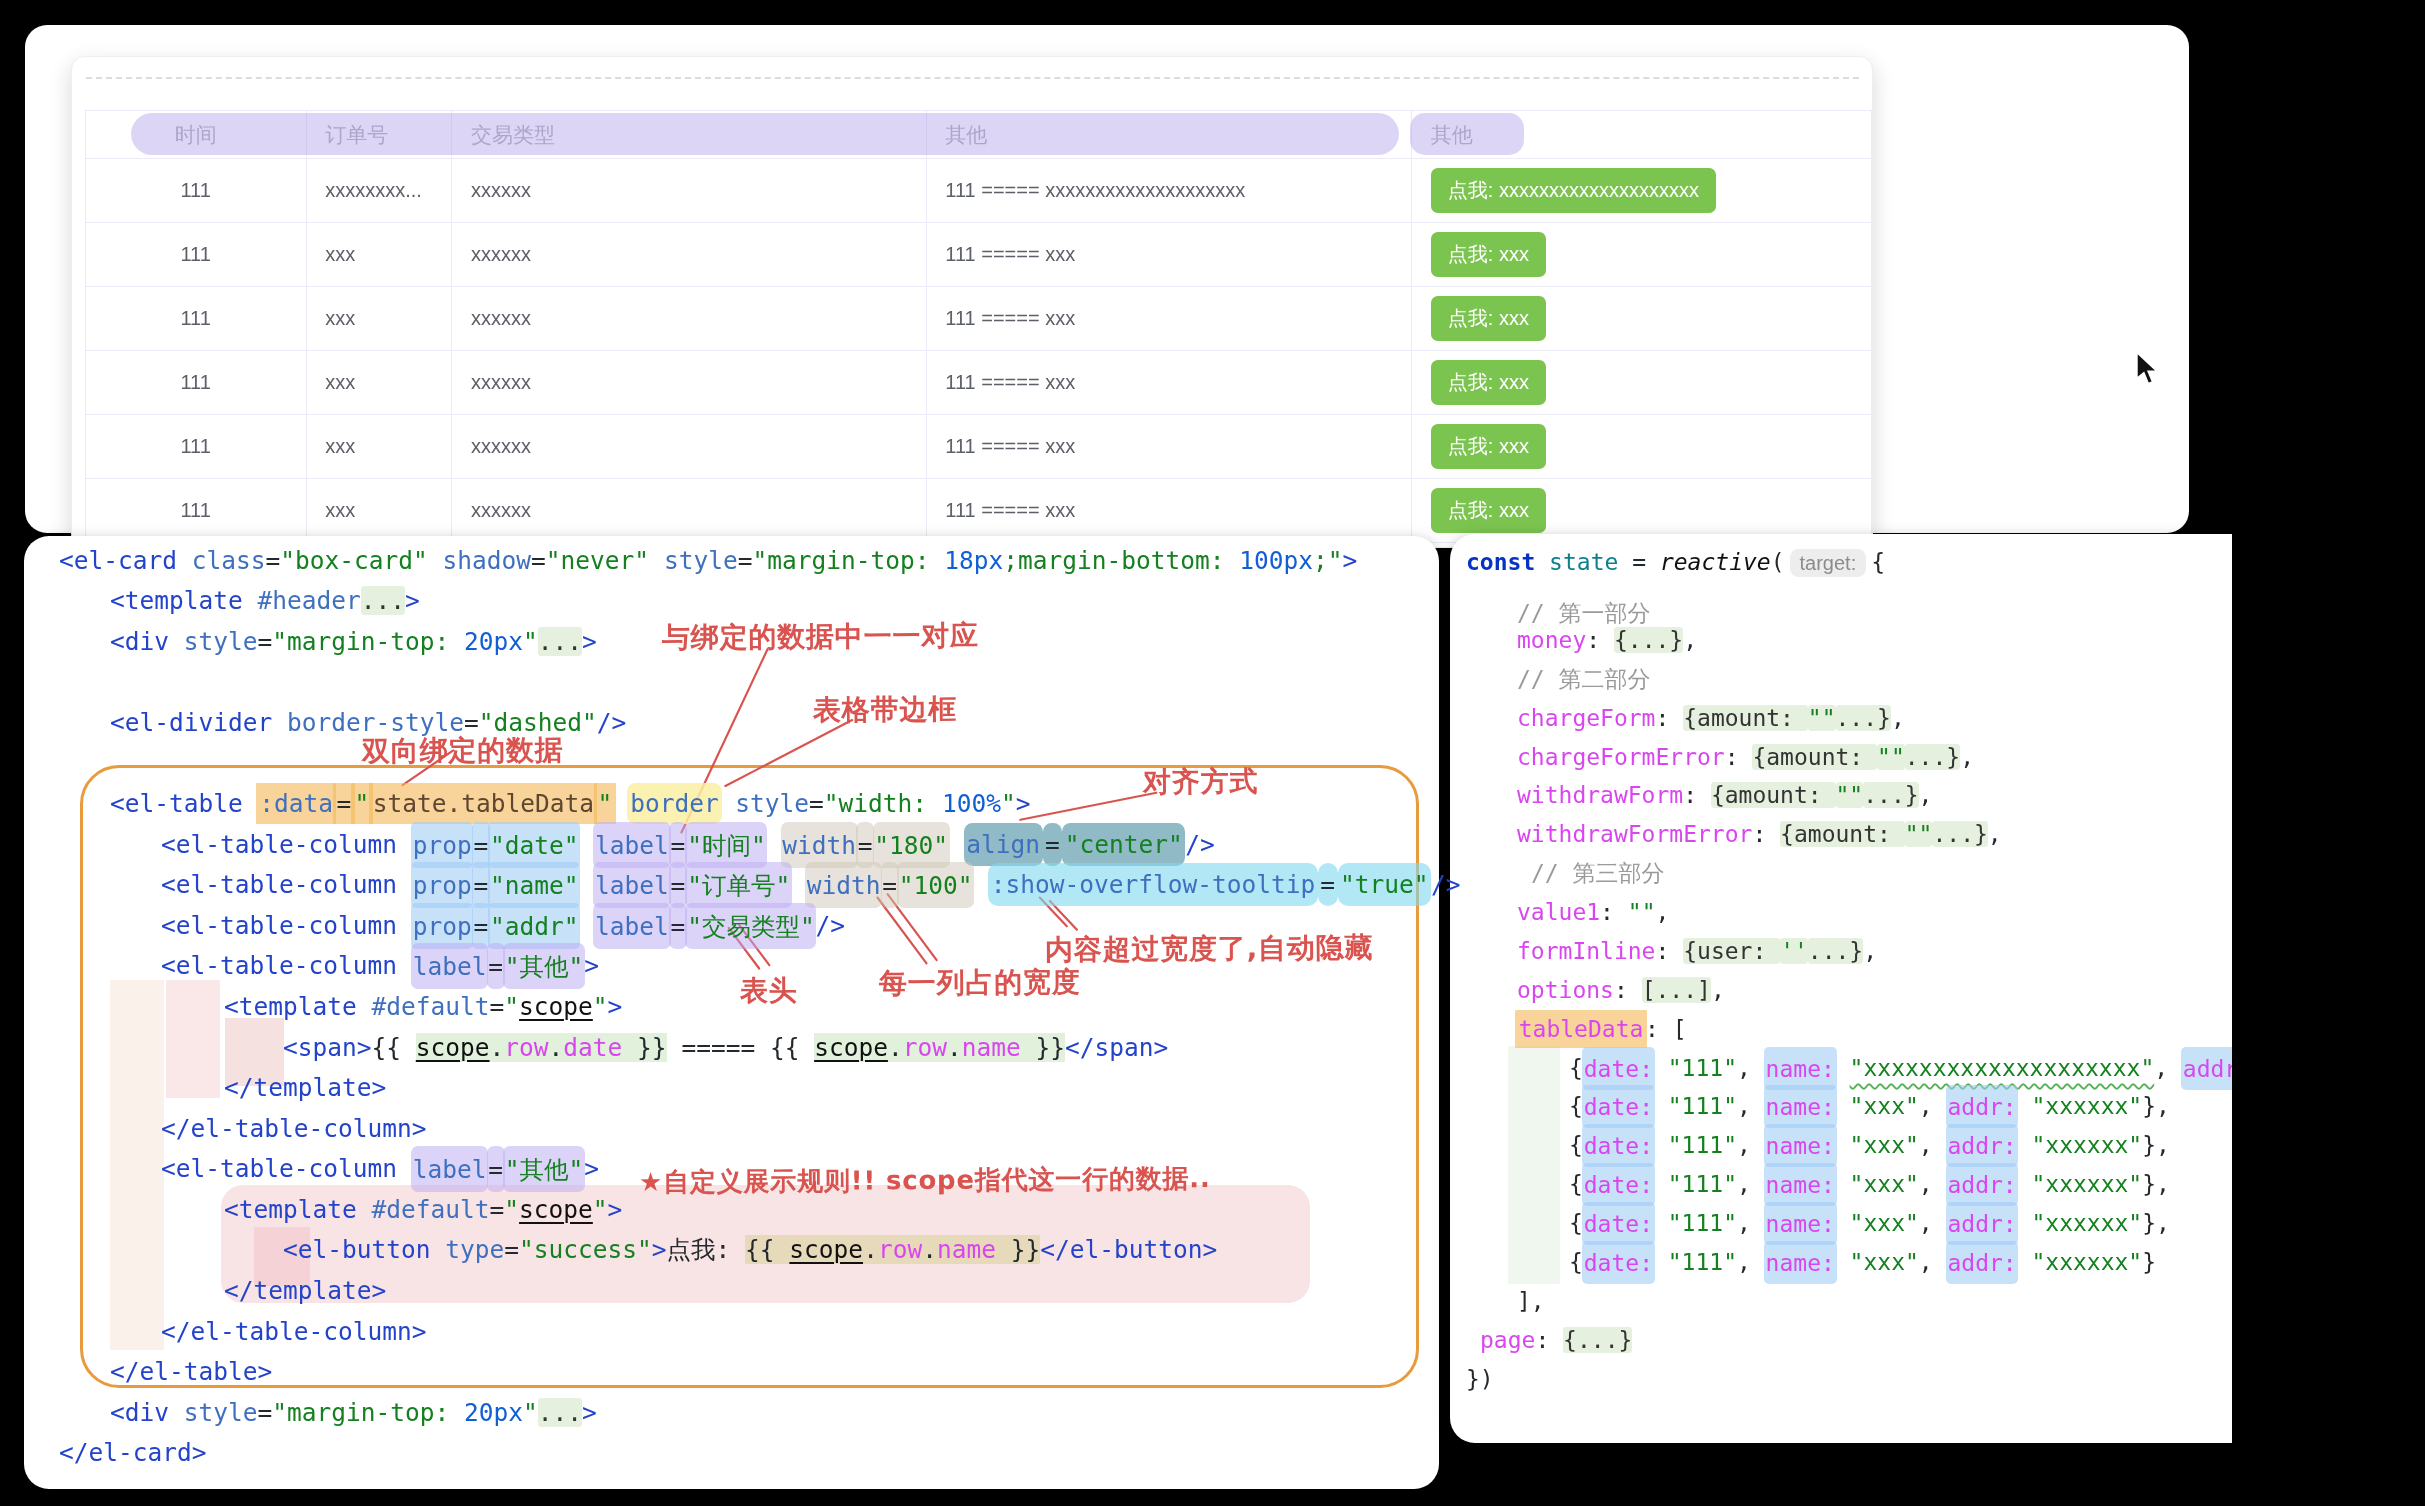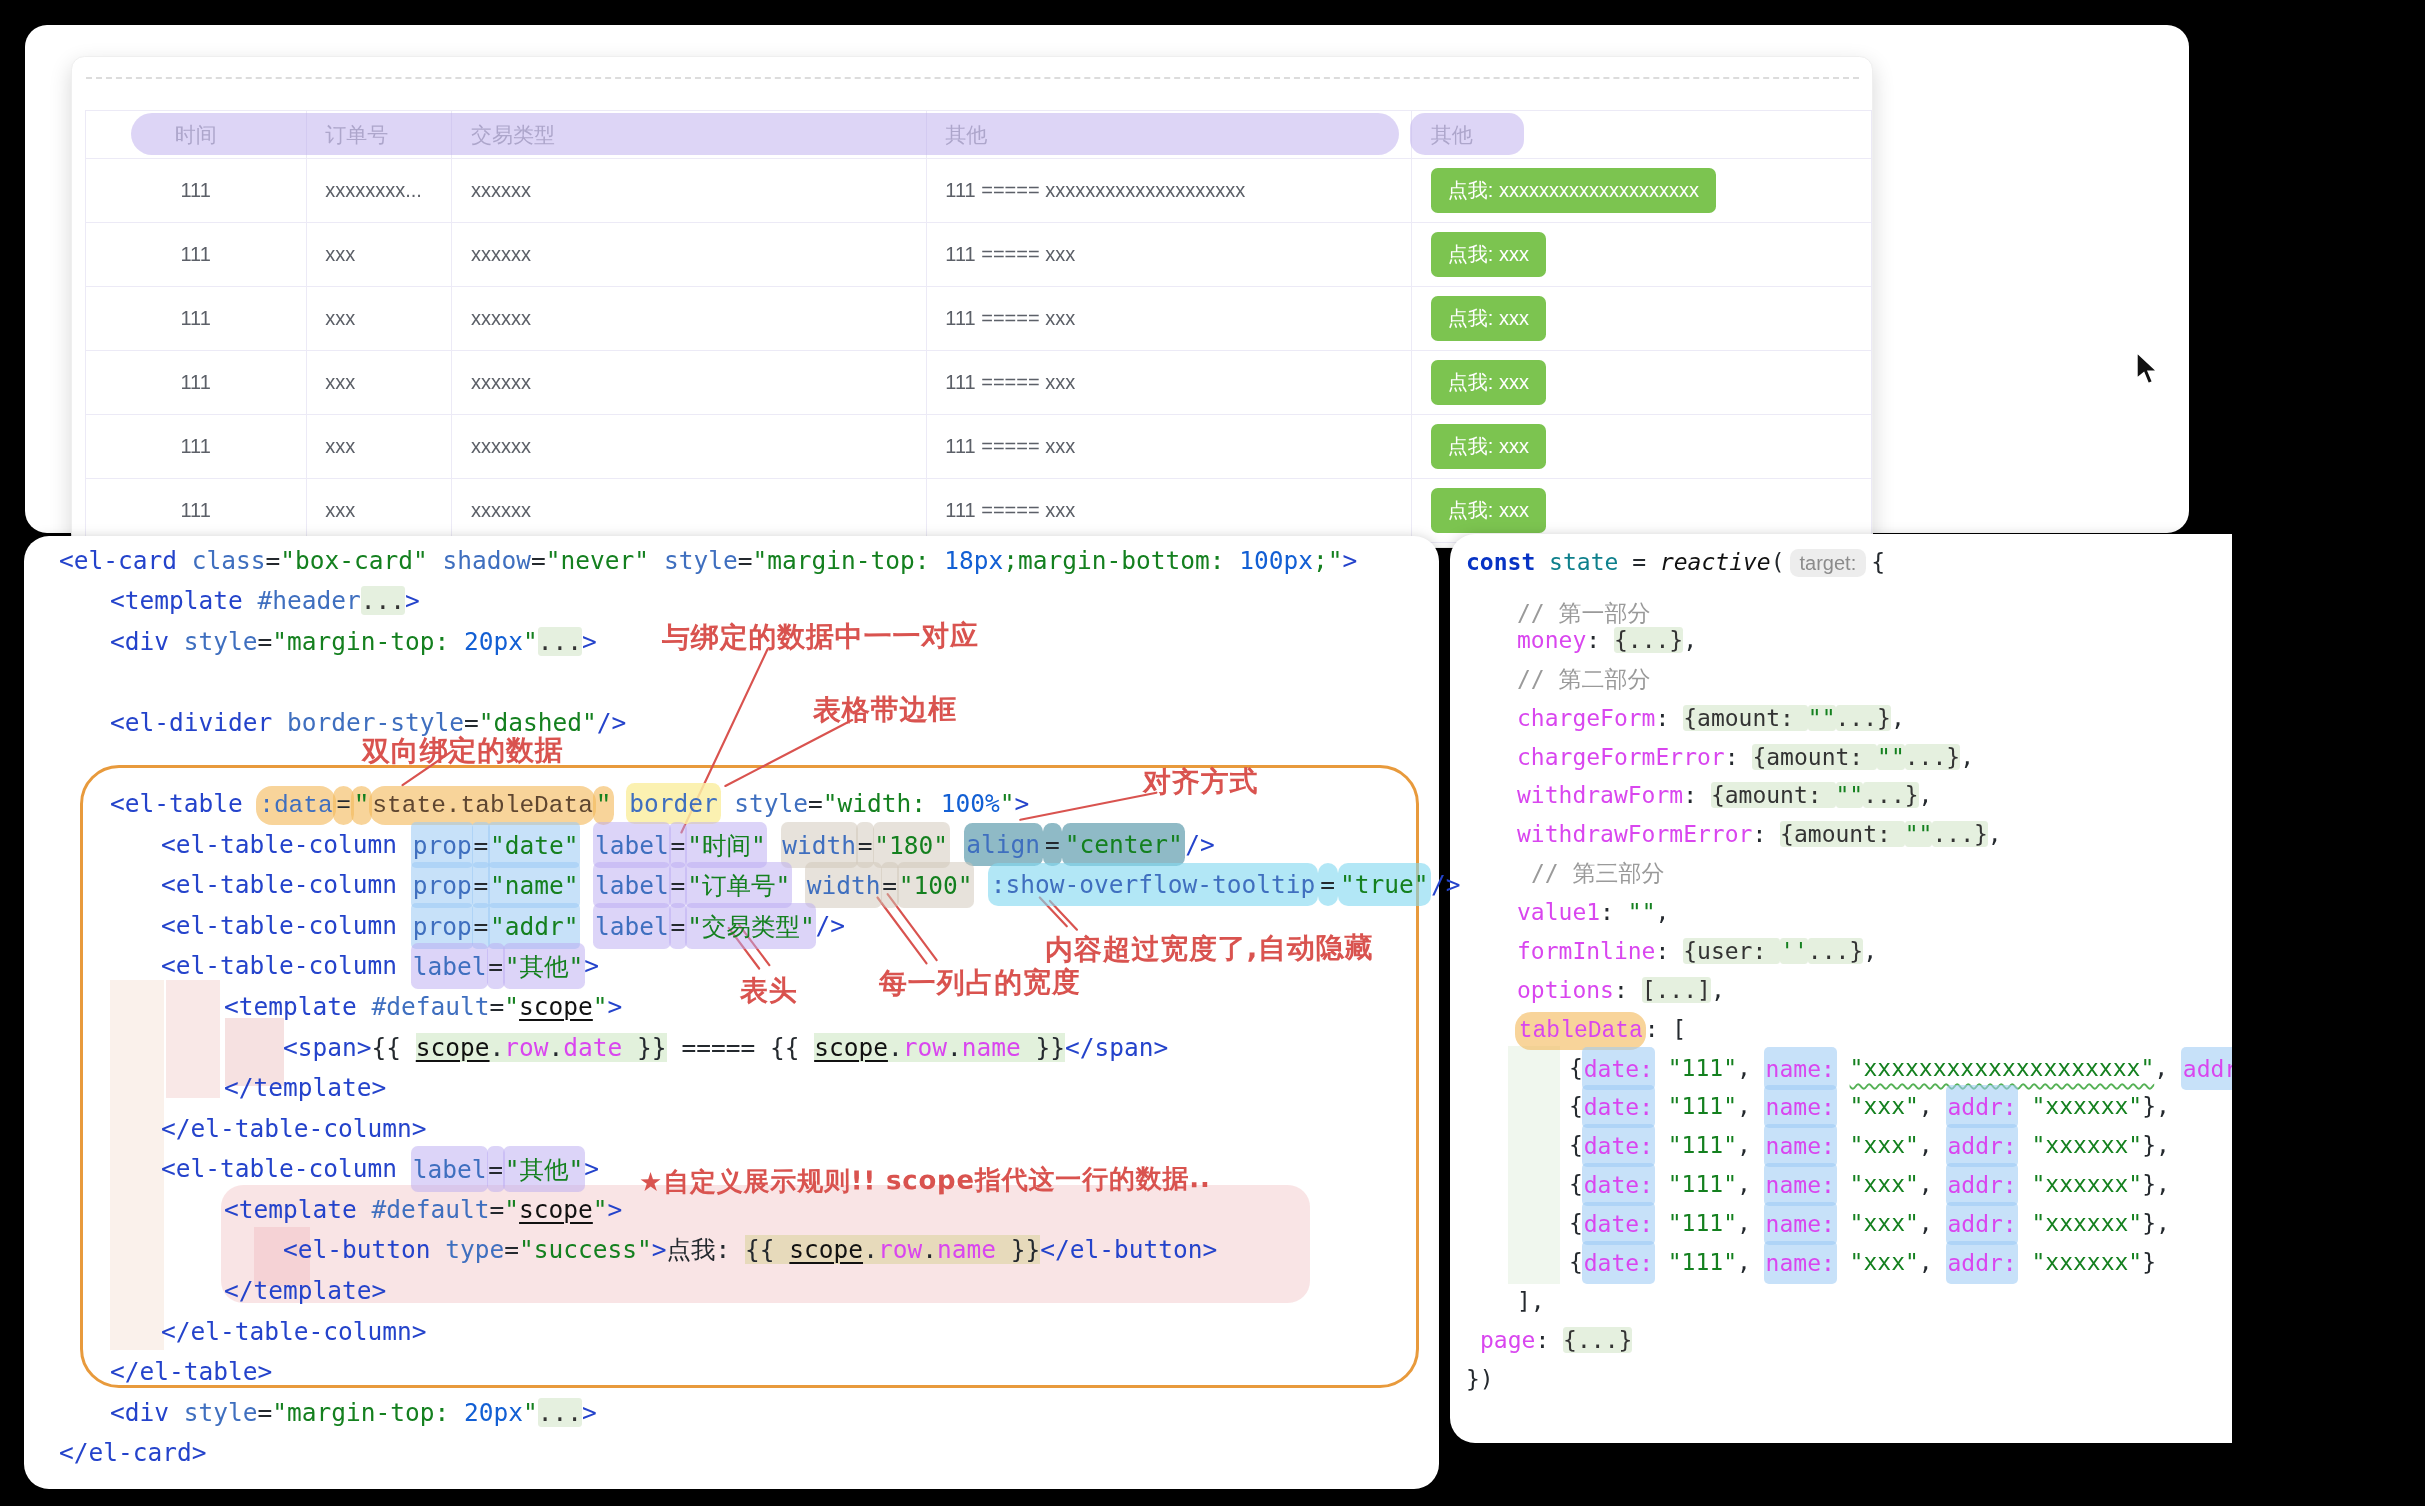--- a/index.html
+++ b/index.html
@@ -39,21 +39,21 @@
   .kw{color:#0733c4;font-weight:bold;}
   .var{color:#0e808c;}
   .fn{font-style:italic;color:#111;}
   .und{color:#111;text-decoration:underline;text-decoration-thickness:1.7px;text-underline-offset:4.2px;}
   .inj{color:#5f4630;}
   .fold{background:#e5f0df;color:#333;border-radius:3.4px;}
   .fold.str{color:#14801f;}
   .chip{background:#ededed;color:#8b8b8b;font:20px "Liberation Sans",sans-serif;border-radius:8.5px;
         padding:3.4px 10px;margin:0 5px;}
   .wavy{text-decoration:underline wavy #55b155;text-decoration-thickness:1.7px;text-underline-offset:6.8px;}
-  .hl-or{background:rgba(243,186,92,.62);border-radius:16px;padding:6px 3.4px;margin:0 -1.7px;font-family:Liberation Mono, monospace;}
+  .hl-or{background:rgba(243,186,92,.62);border-radius:1px;padding:6px 3.4px;margin:0 -1.7px;}
   .hl-ye{background:rgba(250,238,163,.85);border-radius:8.5px;padding:6px 3.4px;margin:0 -1.7px;}
   .hl-bl{background:rgba(158,203,245,.58);padding:8.5px 1.7px;margin:0 -0.8px;border-radius:5px;}
   .hl-pu{background:rgba(186,170,242,.5);padding:8.5px 1.7px;margin:0 -0.8px;border-radius:6.8px;}
   .hl-tan{background:rgba(208,198,183,.5);padding:8.5px 1.7px;margin:0 -0.8px;border-radius:6.8px;}
   .hl-te{background:rgba(62,136,156,.58);padding:6.8px 2.5px;border-radius:8.5px;}
   .hl-cy{background:rgba(130,216,240,.62);padding:6.8px 2.5px;border-radius:10px;}
   .eg{background:rgba(223,240,216,.9);}
   .et{background:rgba(228,216,180,.85);}
 
   

